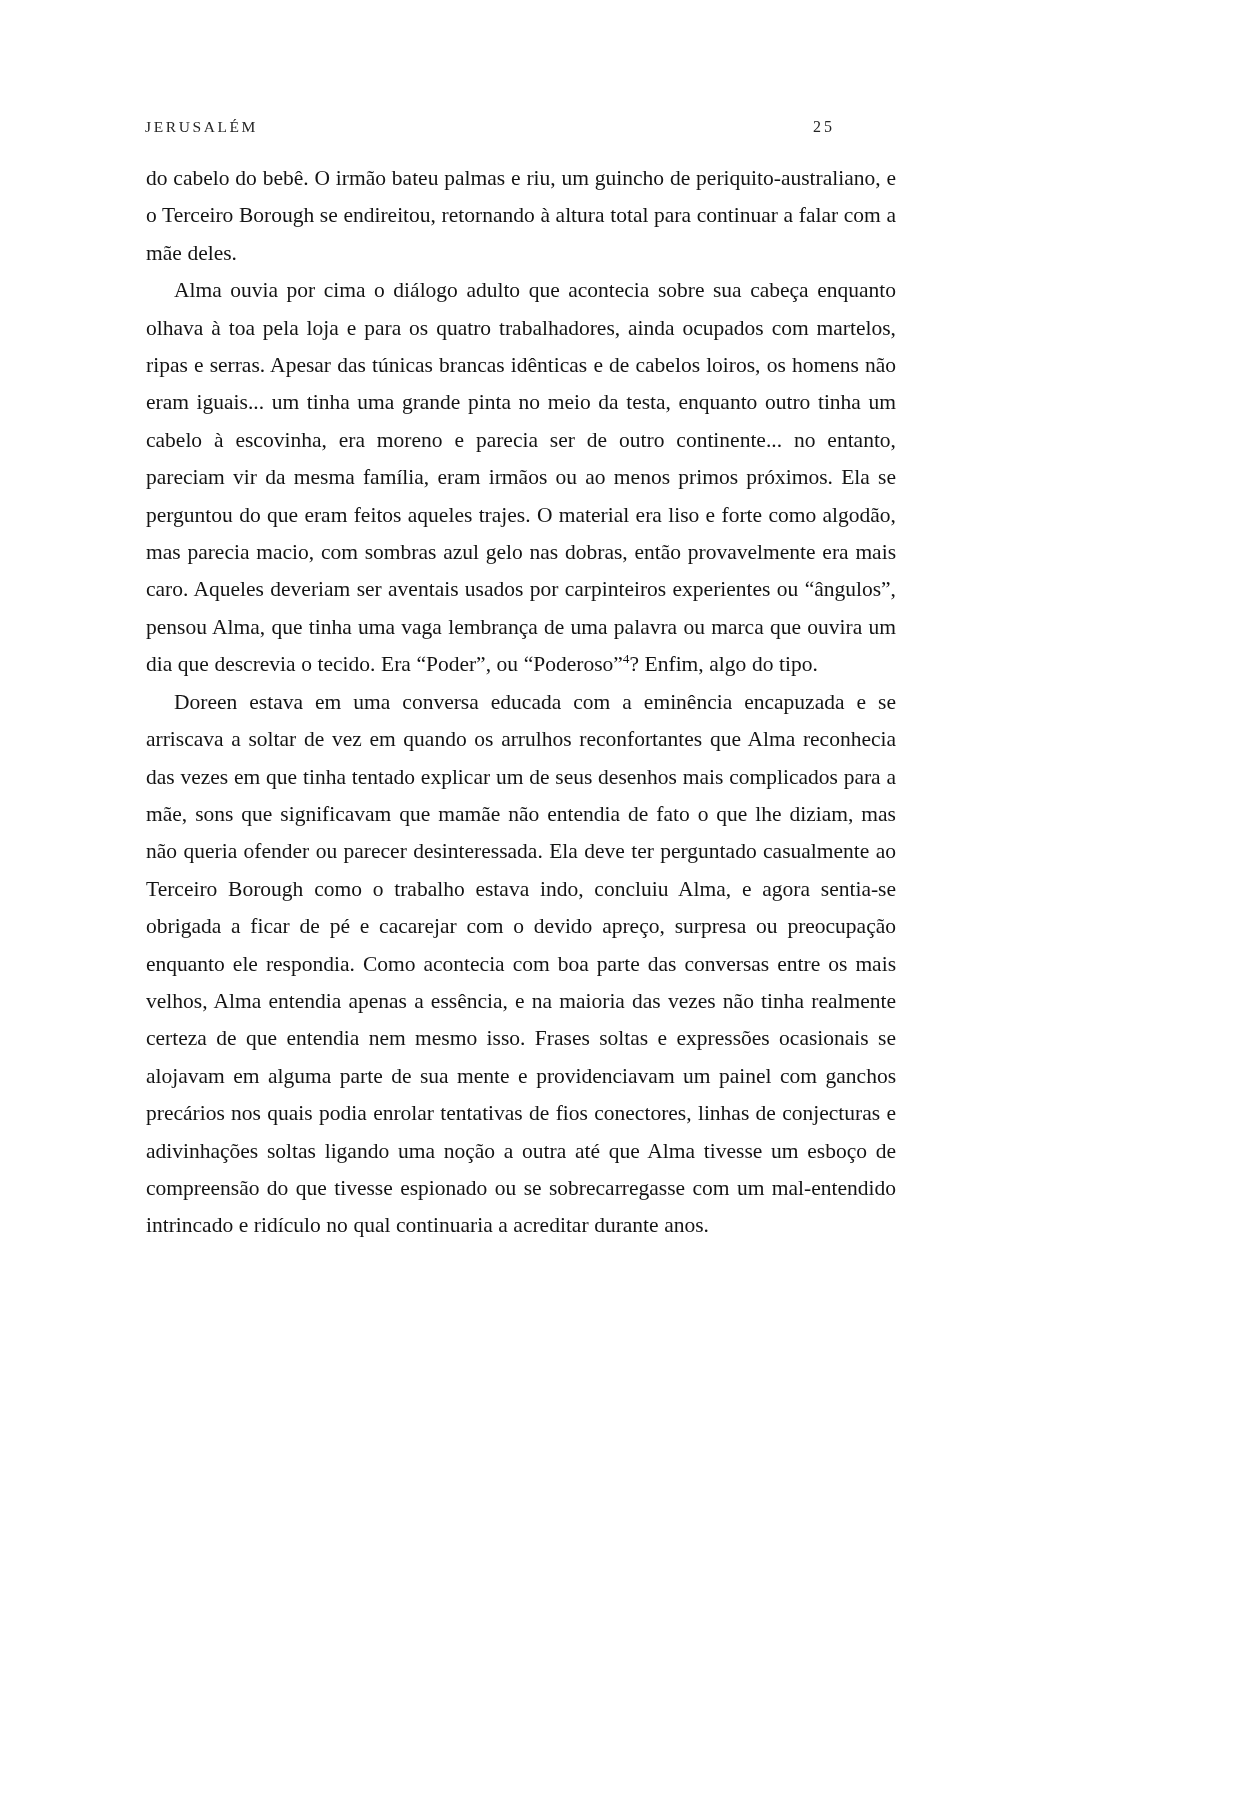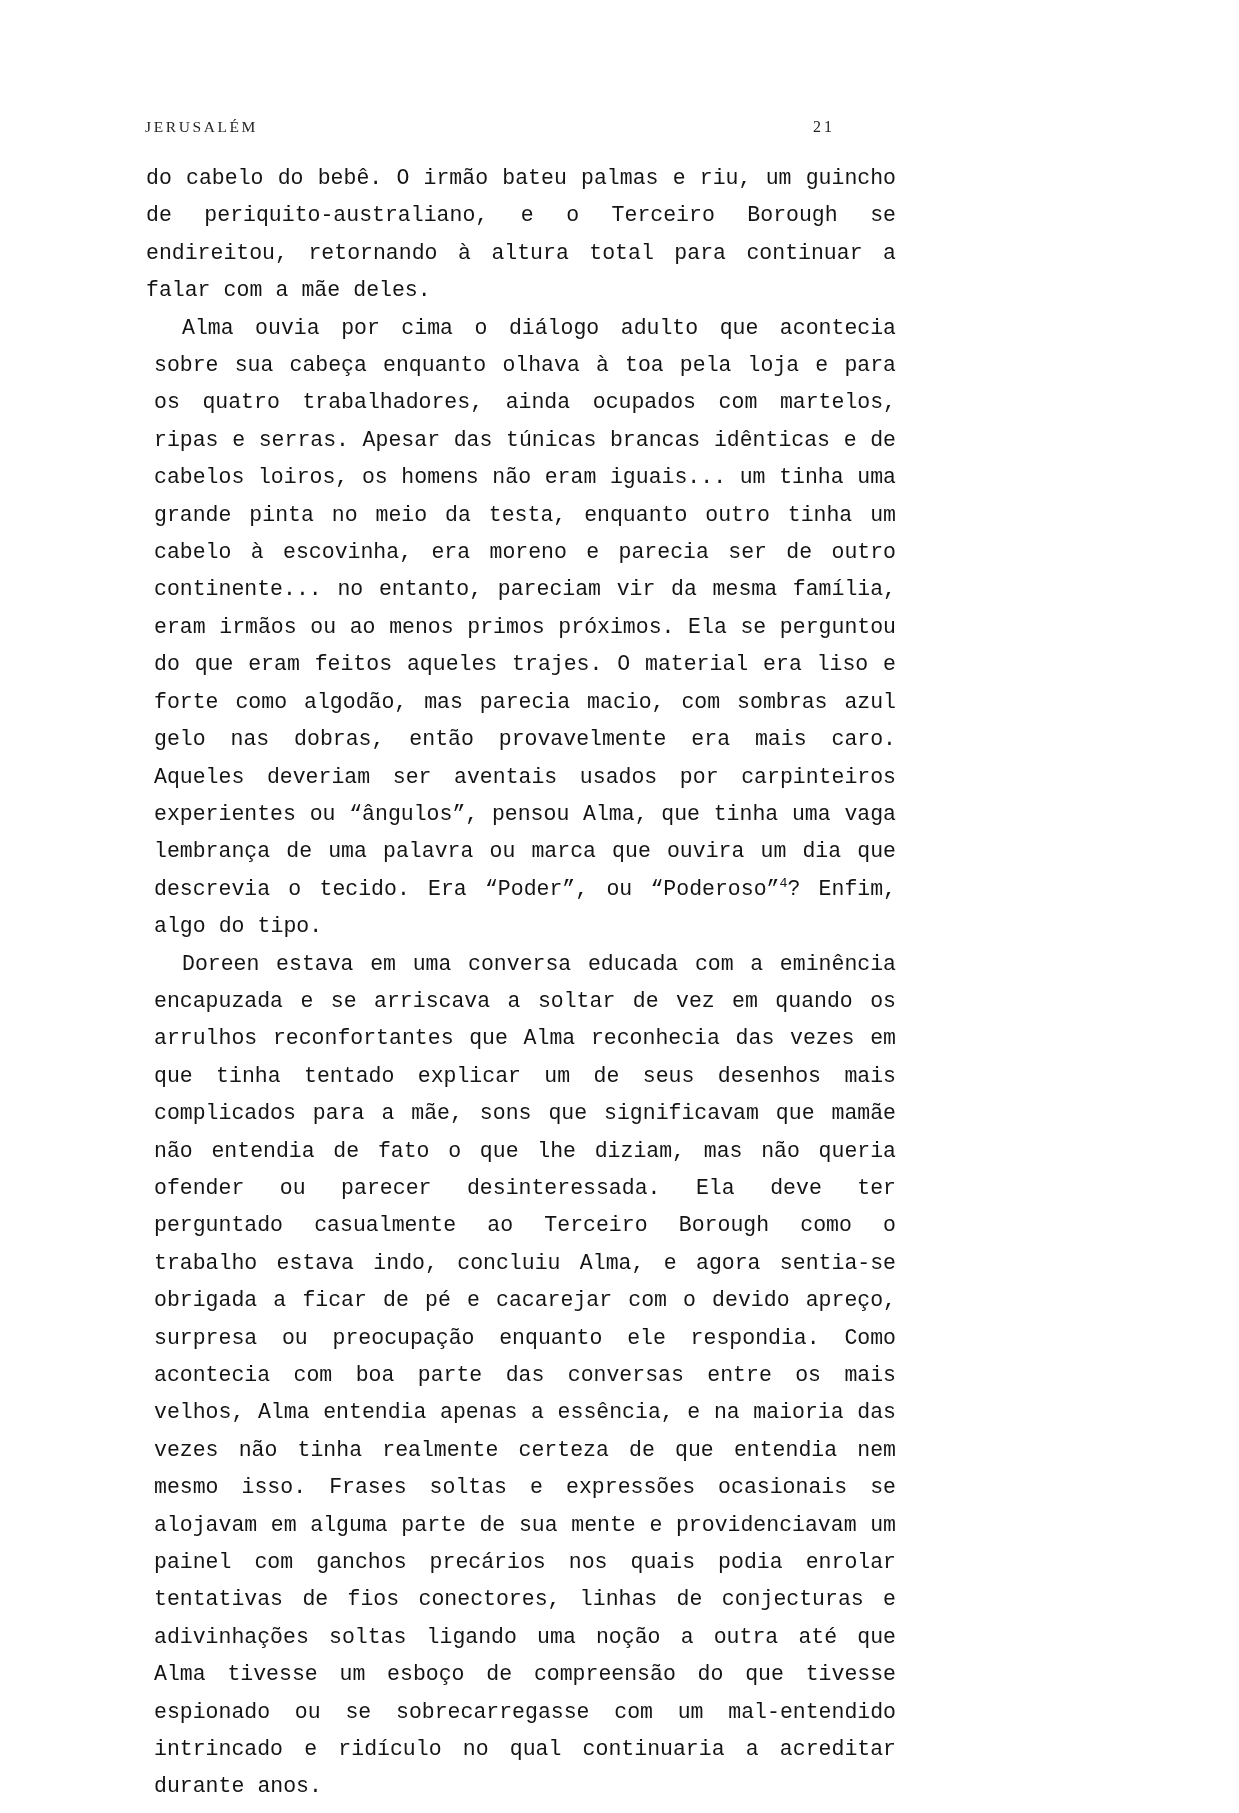--- a/index.html
+++ b/index.html
@@ -43,48 +43,46 @@
   .text-block {
     position: absolute;
     top: 160px;
     left: 146px;
     width: 750px;
     font-size: 21.5px;
     line-height: 37.4px;
     text-align: justify;
     color: #141414;
     hyphens: none;
-    font-family: Liberation Mono, monospace;
   }
   .text-block p {
     margin: 0;
     text-indent: 0;
   }
   .text-block p.indent {
     text-indent: 28px;
-    margin-left: 8px;
   }
   sup {
     font-size: 0.62em;
     vertical-align: super;
     line-height: 0;
   }
   
   .text-block p {
     word-spacing: 0.2px;
   }
 </style>
 </head>
 <body>
 
 <div class="page">
 
   <div class="running-head">
     <span class="book-title">JERUSALÉM</span>
-    <span class="folio">21</span>
+    <span class="folio">25</span>
   </div>
 
   <div class="text-block">
     <p>do cabelo do bebê. O irmão bateu palmas e riu, um guincho de periquito-australiano, e o Terceiro Borough se endireitou, retornando à altura total para continuar a falar com a mãe deles.</p>
     <p class="indent"><span>Alma ouvia por cima o diálogo adulto que acontecia sobre sua cabeça enquanto olhava à toa pela loja e para os quatro trabalhadores, ainda ocupados com martelos, ripas e serras. Apesar das túnicas brancas idênticas e de cabelos loiros, os homens não eram iguais... um tinha uma grande pinta no meio da testa, enquanto outro tinha um cabelo à escovinha, era moreno e parecia ser de outro continente... no entanto, pareciam vir da mesma família, eram irmãos ou ao menos primos próximos. Ela se perguntou do que eram feitos aqueles trajes. O material era liso e forte como algodão, mas parecia macio, com sombras azul gelo nas dobras, então provavelmente era mais caro. Aqueles deveriam ser aventais usados por carpinteiros experientes ou “ângulos”, pensou Alma, que tinha uma vaga lembrança de uma palavra ou marca que ouvira um dia que descrevia o tecido. Era “Poder”, ou “Poderoso”</span><sup>4</sup><span>? Enfim, algo do tipo.</span></p>
     <p class="indent">Doreen estava em uma conversa educada com a eminência encapuzada e se arriscava a soltar de vez em quando os arrulhos reconfortantes que Alma reconhecia das vezes em que tinha tentado explicar um de seus desenhos mais complicados para a mãe, sons que significavam que mamãe não entendia de fato o que lhe diziam, mas não queria ofender ou parecer desinteressada. Ela deve ter perguntado casualmente ao Terceiro Borough como o trabalho estava indo, concluiu Alma, e agora sentia-se obrigada a ficar de pé e cacarejar com o devido apreço, surpresa ou preocupação enquanto ele respondia. Como acontecia com boa parte das conversas entre os mais velhos, Alma entendia apenas a essência, e na maioria das vezes não tinha realmente certeza de que entendia nem mesmo isso. Frases soltas e expressões ocasionais se alojavam em alguma parte de sua mente e providenciavam um painel com ganchos precários nos quais podia enrolar tentativas de fios conectores, linhas de conjecturas e adivinhações soltas ligando uma noção a outra até que Alma tivesse um esboço de compreensão do que tivesse espionado ou se sobrecarregasse com um mal-entendido intrincado e ridículo no qual continuaria a acreditar durante anos.</p>
   </div>
 
 </div>
 

